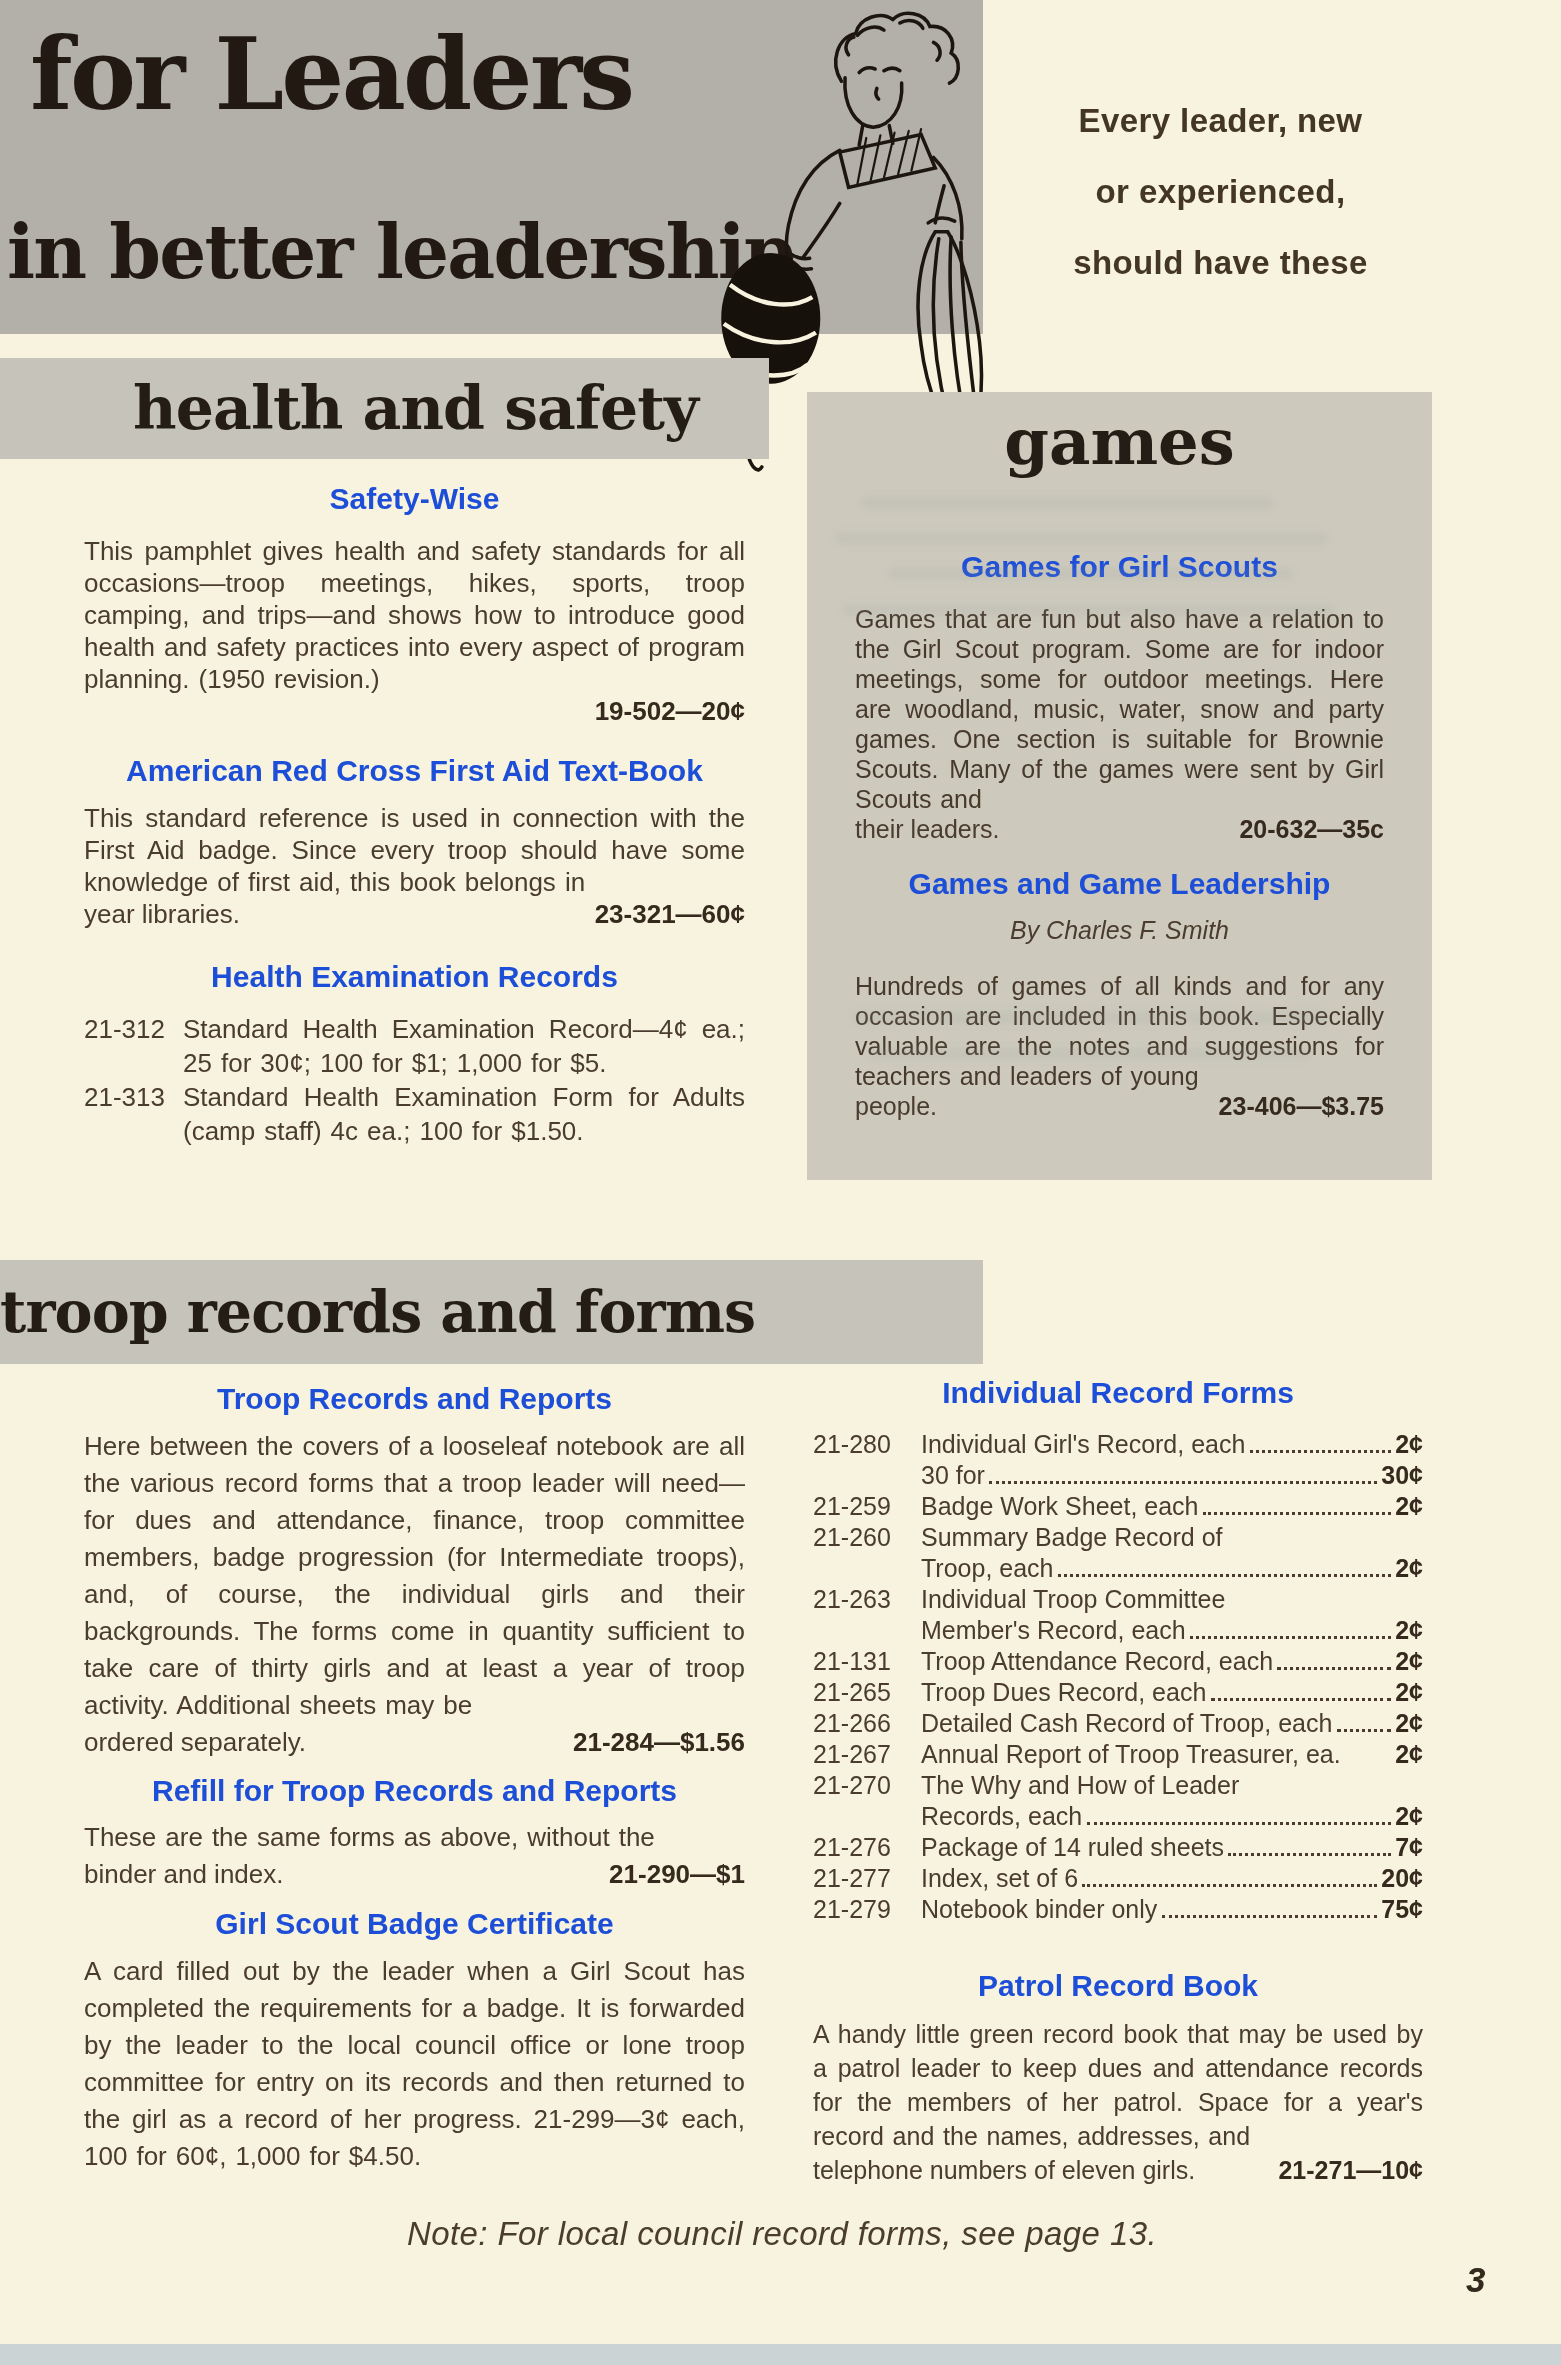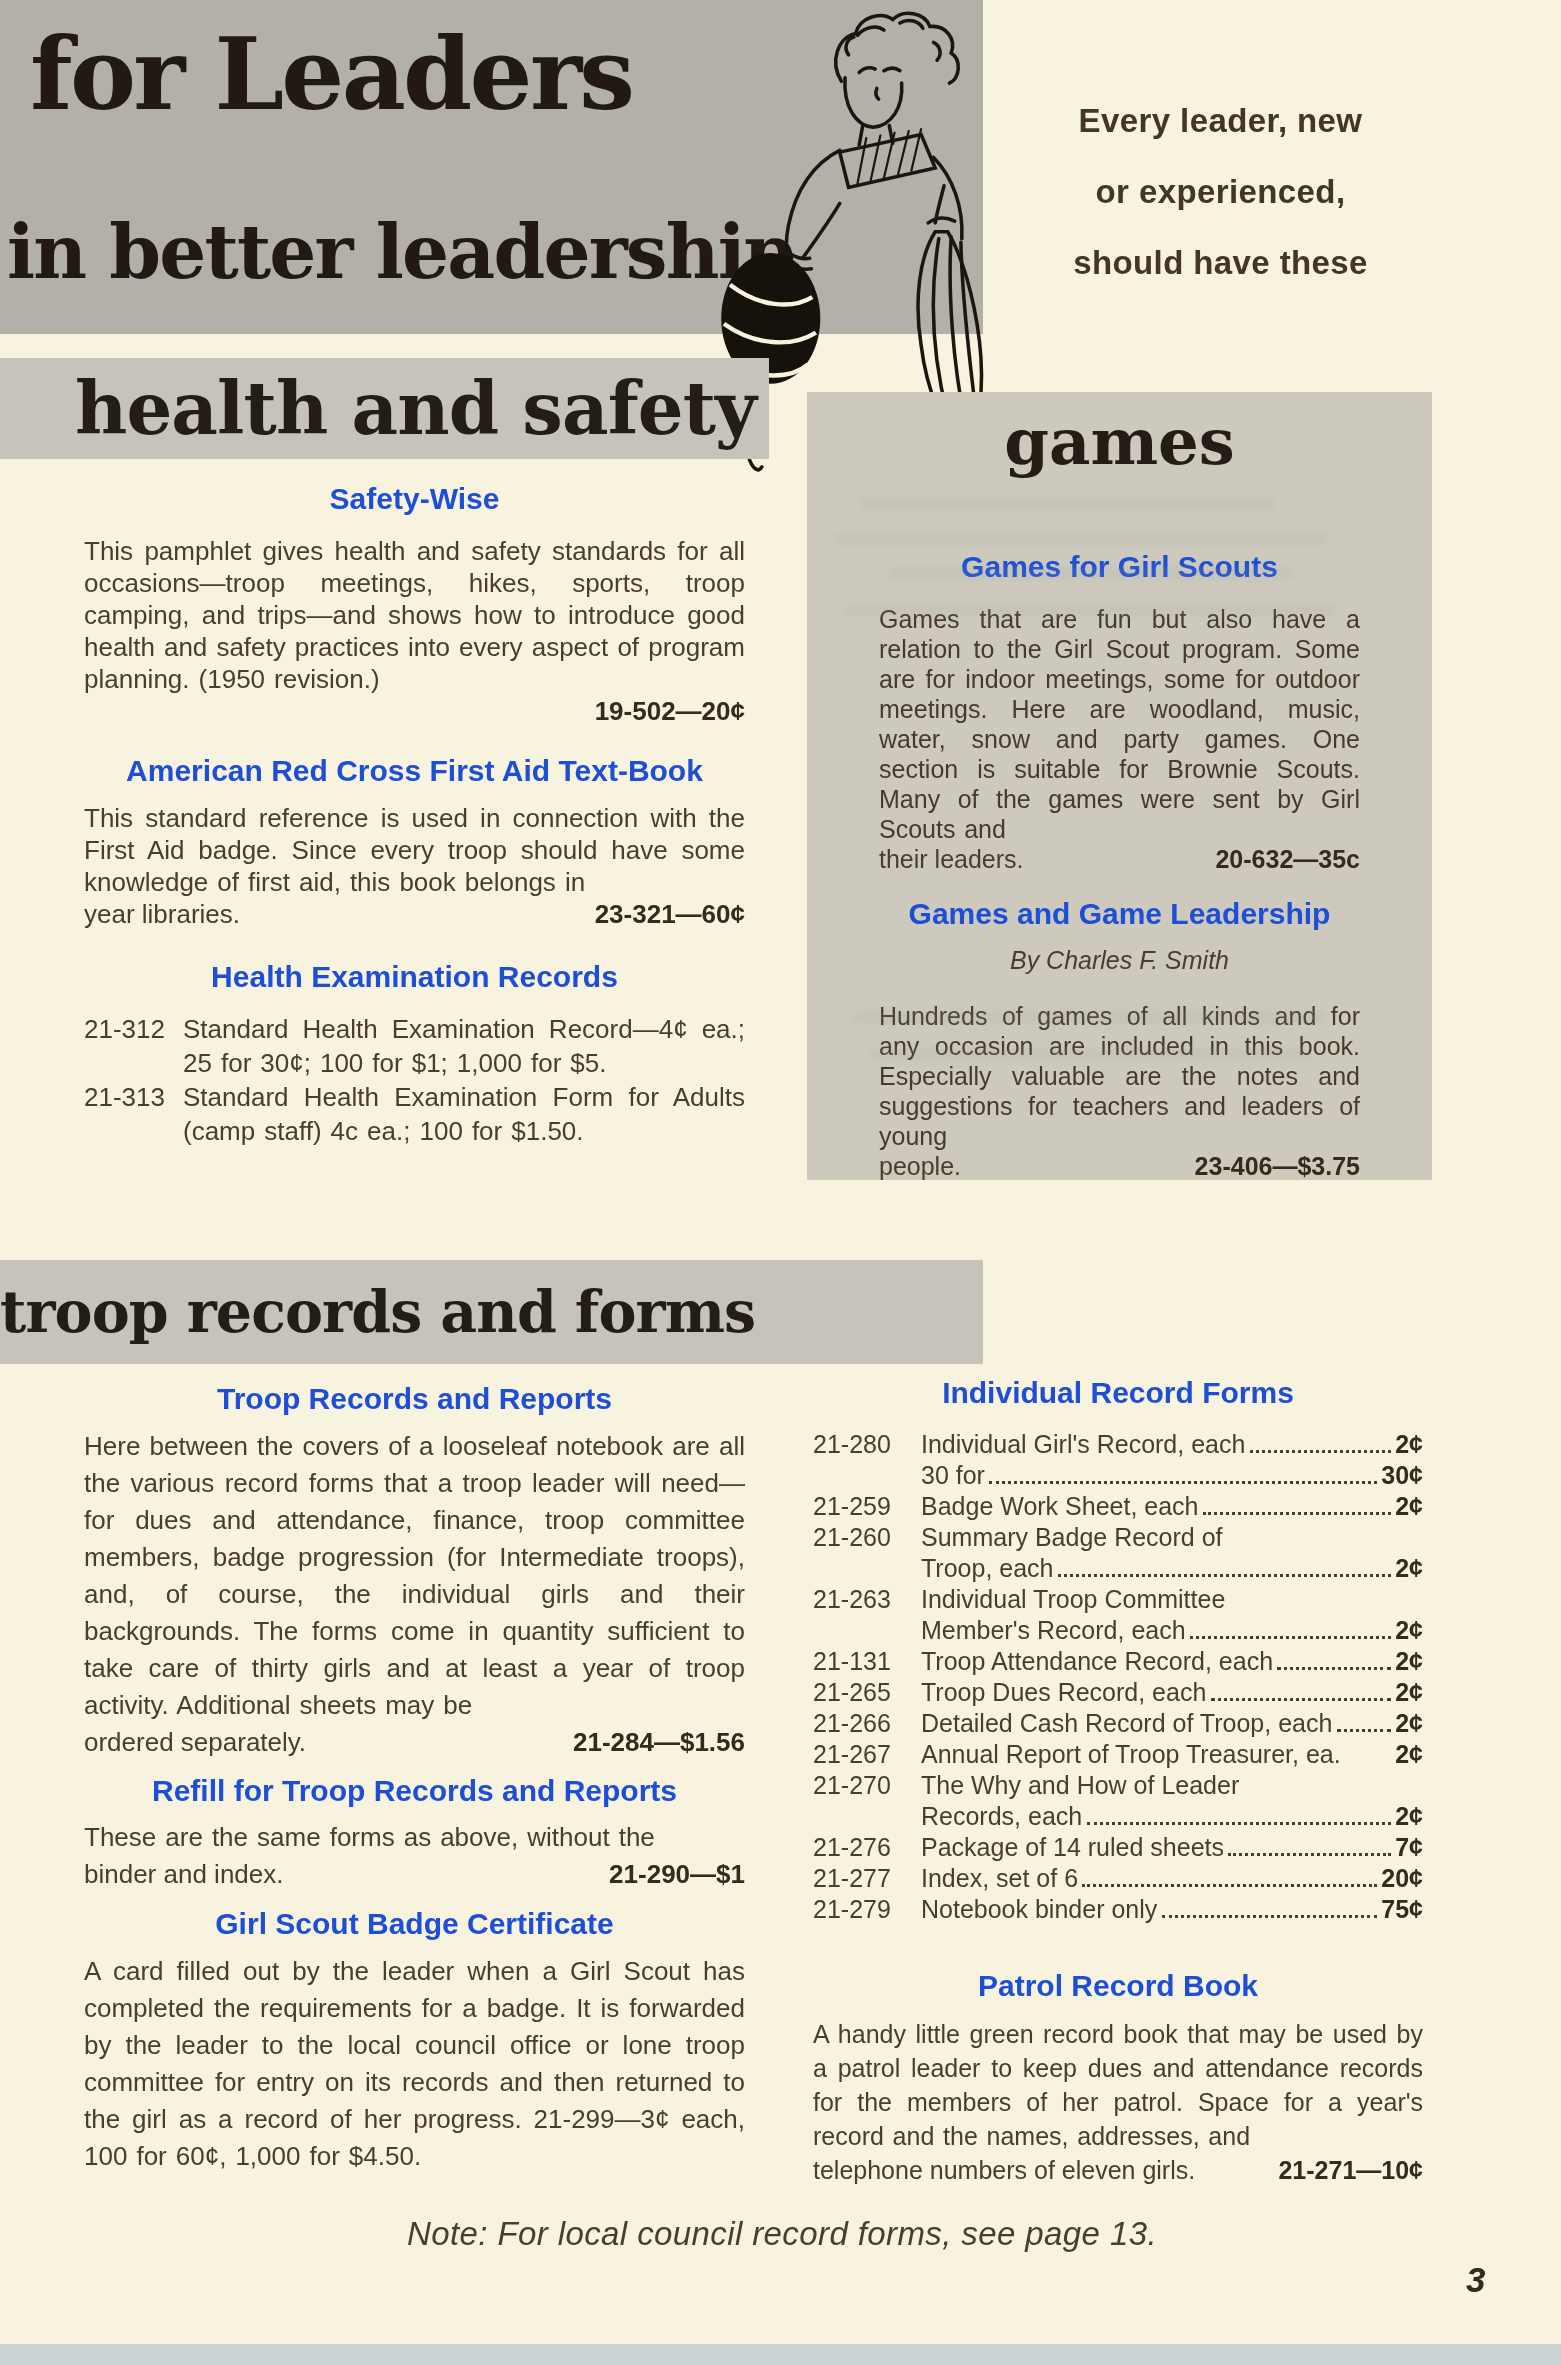--- a/index.html
+++ b/index.html
@@ -13,21 +13,21 @@
   .title2{position:absolute;left:7px;top:209px;font-family:"DejaVu Serif",serif;font-weight:bold;
           font-size:74px;letter-spacing:-1.8px;color:#221a12;}
   .tagline{position:absolute;left:1017px;top:85px;width:407px;text-align:center;
            font-size:33px;line-height:71px;font-weight:bold;color:#443625;letter-spacing:0.4px;}
   .illustration{position:absolute;left:707px;top:0;width:292px;height:482px;}
 
   
   .band{position:absolute;background:#c6c4ba;}
   .band-heading{font-family:"DejaVu Serif",serif;font-weight:bold;color:#241d15;letter-spacing:-0.9px;}
   .hs-band{left:0;top:358px;width:769px;height:101px;}
-  .hs-band .band-heading{font-size:72px;line-height:101px;text-align:center;padding-left:62px;}
+  .hs-band .band-heading{font-size:60px;line-height:101px;text-align:center;padding-left:62px;}
   .tr-band{left:0;top:1260px;width:983px;height:104px;}
   .tr-band .band-heading{font-size:57px;line-height:104px;}
 
   
   .sub{font-size:30px;font-weight:bold;text-align:center;color:#1d4ed8;margin:0;}
   .body-text{font-size:26px;text-align:justify;color:#4a3c2e;word-spacing:1.8px;margin:0;}
   .lh36{line-height:32px;} .lh42{line-height:37px;}
   .flexline{display:flex;justify-content:space-between;align-items:baseline;font-size:26px;}
   .price{font-weight:bold;color:#362a1e;white-space:nowrap;}
 
@@ -38,21 +38,21 @@
   .col-health .t2{margin-top:26.5px;}
   .col-health .para2{margin-top:14px;}
   .col-health .t3{margin-top:30px;}
   .entries{margin-top:17.7px;}
   .entry{display:flex;font-size:26px;line-height:34px;}
   .ecode{flex:0 0 99px;}
   .etext{flex:1;text-align:justify;word-spacing:1.8px;}
 
   
   .games-panel{position:absolute;left:807px;top:392px;width:625px;height:788px;background:#cdc9bd;
-               padding:0 72px;box-sizing:border-box;}
+               padding:0 48px;box-sizing:border-box;}
   .games-heading{font-family:"DejaVu Serif",serif;font-weight:bold;font-size:64px;text-align:center;
                  margin:12.4px 0 0;color:#241d15;}
   .gtitle1{margin-top:71px;}
   .gbody{font-size:25px;line-height:30px;text-align:justify;color:#473a2c;word-spacing:1.8px;margin:19.4px 0 0;}
   .gflex{display:flex;justify-content:space-between;align-items:baseline;font-size:25px;line-height:30px;}
   .gtitle2{margin-top:23px;}
   .byline{font-style:italic;font-size:25px;text-align:center;color:#4a3c2e;margin:14px 0 0;line-height:30px;}
   .gbody2{margin-top:26.5px;}
   .ghost{position:absolute;background:#96a09a;opacity:.14;filter:blur(3.5px);border-radius:7px;}
 

